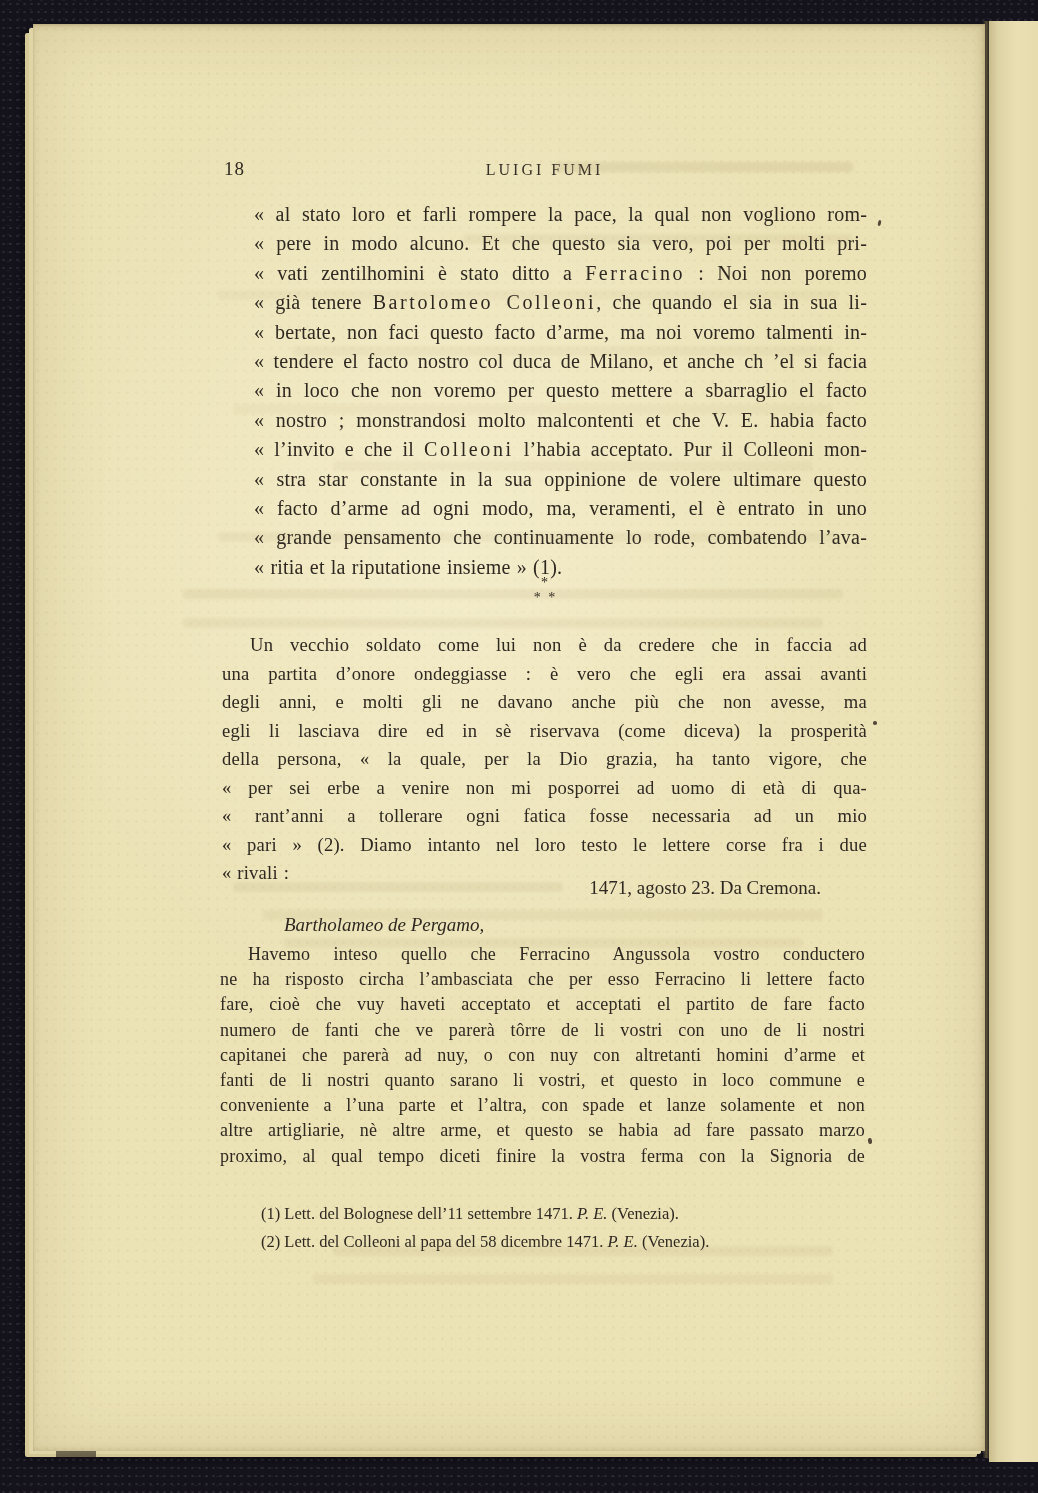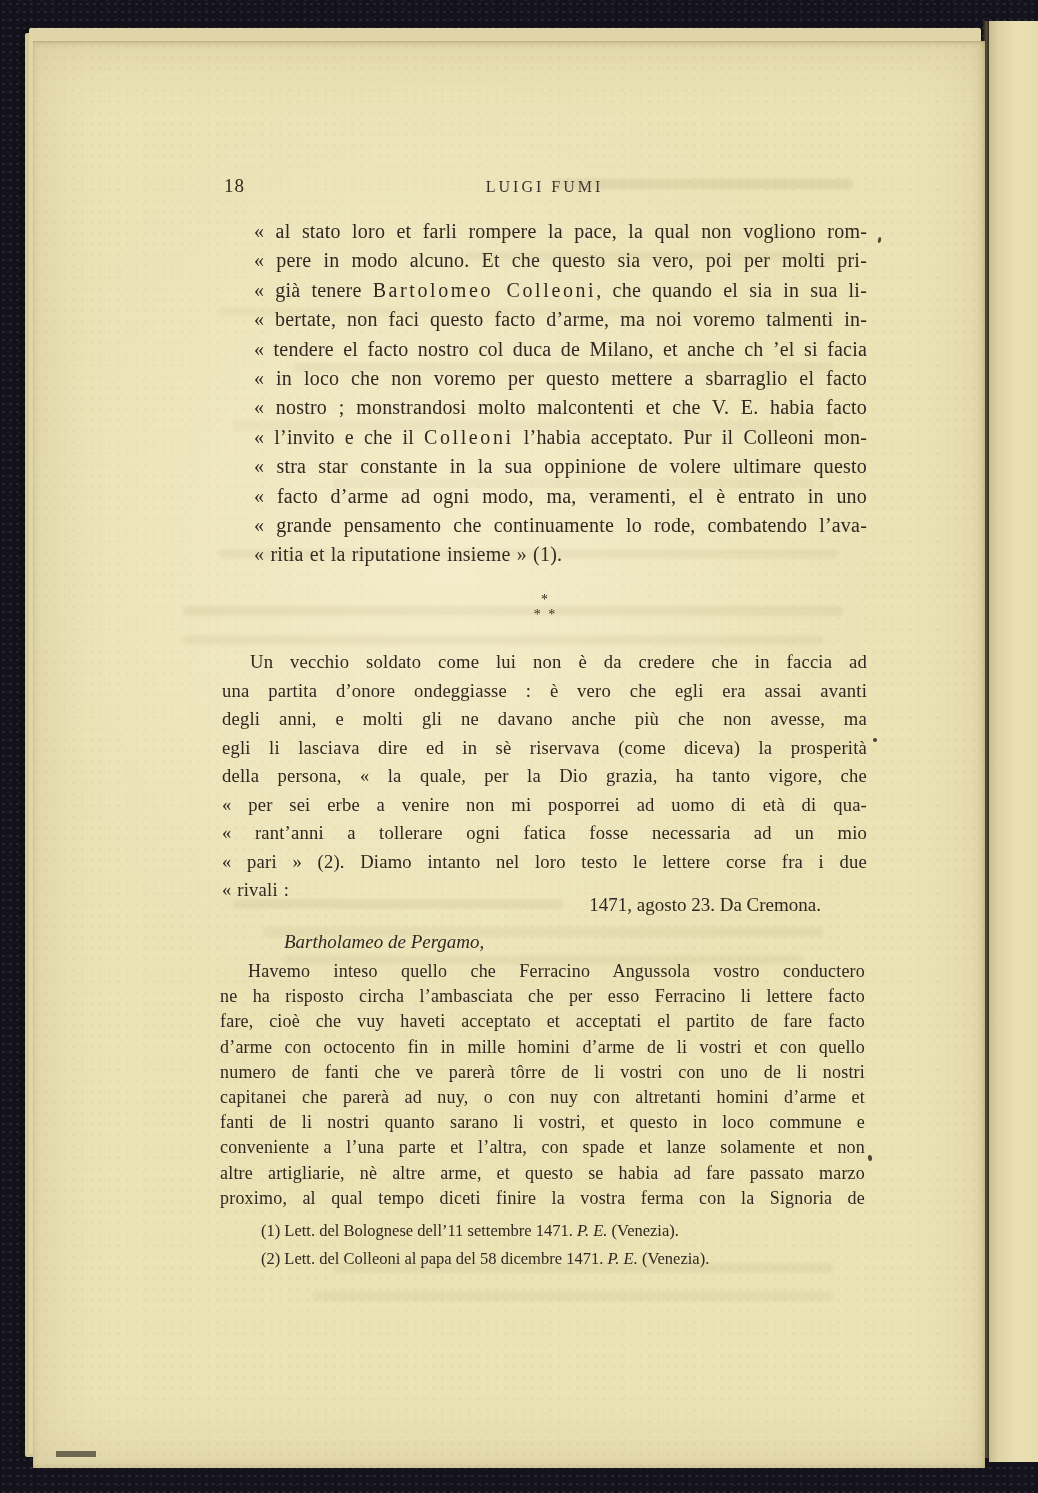--- a/index.html
+++ b/index.html
@@ -38,21 +38,21 @@
     left: 989px; top: 21px; width: 49px; height: 1441px;
     background: linear-gradient(90deg, #c9bc8d 0%, #ddd2a4 18%, #e9dfb3 55%, #e6dcae 100%);
   }
   .page-gap {
     left: 983px; top: 21px; width: 6px; height: 1437px;
     background: linear-gradient(90deg, rgba(90,80,55,0.15), #5a5038 55%, rgba(70,62,42,0.5));
   }
 
   
   .page {
-    left: 33px; top: 41px; width: 952px; height: 1427px;
+    left: 33px; top: 24px; width: 952px; height: 1427px;
     background-color: #ebe2b6;
     background-image:
       radial-gradient(ellipse 65% 50% at 44% 36%, rgba(255,250,228,0.45), rgba(255,250,228,0) 70%),
       radial-gradient(rgba(190,172,115,0.13) 1px, transparent 1.4px),
       radial-gradient(rgba(205,190,140,0.12) 1px, transparent 1.3px);
     background-size: 100% 100%, 9px 11px, 13px 8px;
     box-shadow:
       inset 0 0 70px rgba(140,118,68,0.22),
       inset 0 1px 3px rgba(130,110,65,0.35),
       inset -3px 0 8px rgba(130,110,65,0.25);
@@ -139,20 +139,21 @@
 <div class="abs page-gap"></div>
 
 <div class="abs page">
 
   <div class="abs page-number">18</div>
   <div class="abs running-title">LUIGI FUMI</div>
 
   <div class="abs text-col quote-block">
     <div class="tl just">« al stato loro et farli rompere la pace, la qual non vogliono rom-</div>
     <div class="tl just">« pere in modo alcuno. Et che questo sia vero, poi per molti pri-</div>
+    <div class="tl just">« vati zentilhomini è stato ditto a <span class="sp">Ferracino</span> : Noi non poremo</div>
     <div class="tl just">« già tenere <span class="sp">Bartolomeo Colleoni</span>, che quando el sia in sua li-</div>
     <div class="tl just">« bertate, non faci questo facto d’arme, ma noi voremo talmenti in-</div>
     <div class="tl just">« tendere el facto nostro col duca de Milano, et anche ch ’el si facia</div>
     <div class="tl just">« in loco che non voremo per questo mettere a sbarraglio el facto</div>
     <div class="tl just">« nostro ; monstrandosi molto malcontenti et che V. E. habia facto</div>
     <div class="tl just">« l’invito e che il <span class="sp">Colleoni</span> l’habia acceptato. Pur il Colleoni mon-</div>
     <div class="tl just">« stra star constante in la sua oppinione de volere ultimare questo</div>
     <div class="tl just">« facto d’arme ad ogni modo, ma, veramenti, el è entrato in uno</div>
     <div class="tl just">« grande pensamento che continuamente lo rode, combatendo l’ava-</div>
     <div class="tl short">« ritia et la riputatione insieme » (1).</div>
@@ -175,21 +176,20 @@
     <div class="tl short">« rivali :</div>
   </div>
 
   <div class="abs dateline">1471, agosto 23. Da Cremona.</div>
   <div class="abs salutation">Bartholameo de Pergamo,</div>
 
   <div class="abs text-col letter-block">
     <div class="tl just indent">Havemo inteso quello che Ferracino Angussola vostro conductero</div>
     <div class="tl just">ne ha risposto circha l’ambasciata che per esso Ferracino li lettere facto</div>
     <div class="tl just">fare, cioè che vuy haveti acceptato et acceptati el partito de fare facto</div>
-    <div class="tl just">d’arme con octocento fin in mille homini d’arme de li vostri et con quello</div>
     <div class="tl just">numero de fanti che ve parerà tôrre de li vostri con uno de li nostri</div>
     <div class="tl just">capitanei che parerà ad nuy, o con nuy con altretanti homini d’arme et</div>
     <div class="tl just">fanti de li nostri quanto sarano li vostri, et questo in loco commune e</div>
     <div class="tl just">conveniente a l’una parte et l’altra, con spade et lanze solamente et non</div>
     <div class="tl just">altre artigliarie, nè altre arme, et questo se habia ad fare passato marzo</div>
     <div class="tl just">proximo, al qual tempo diceti finire la vostra ferma con la Signoria de</div>
   </div>
 
   <div class="abs footnotes">
     <div>

